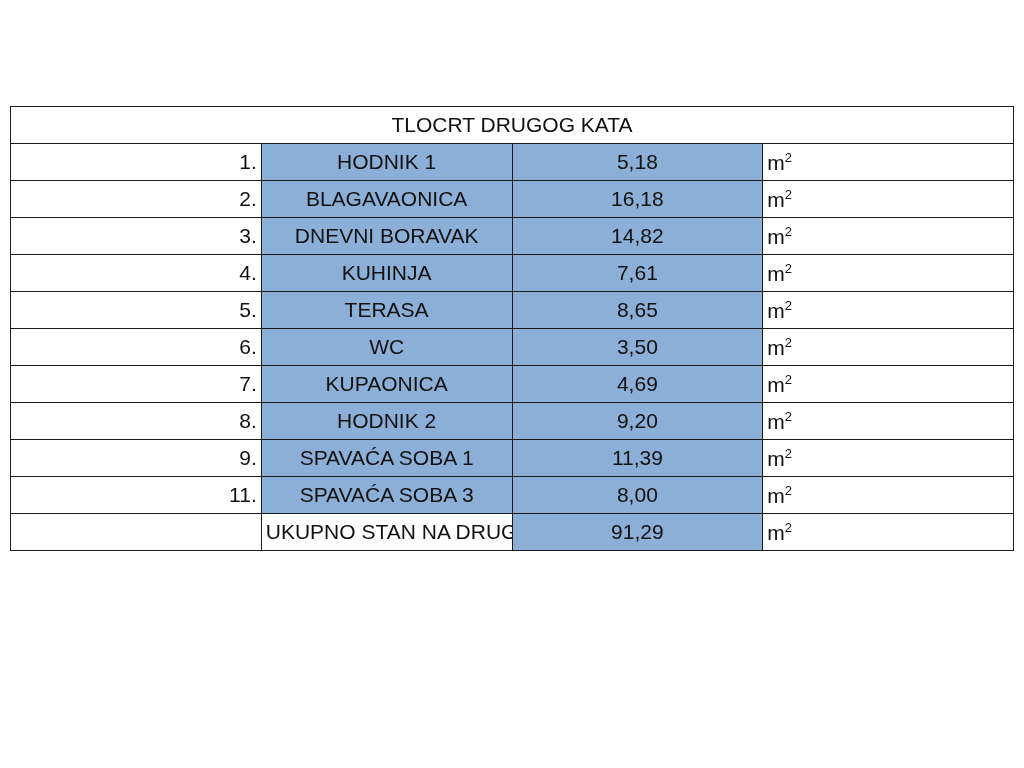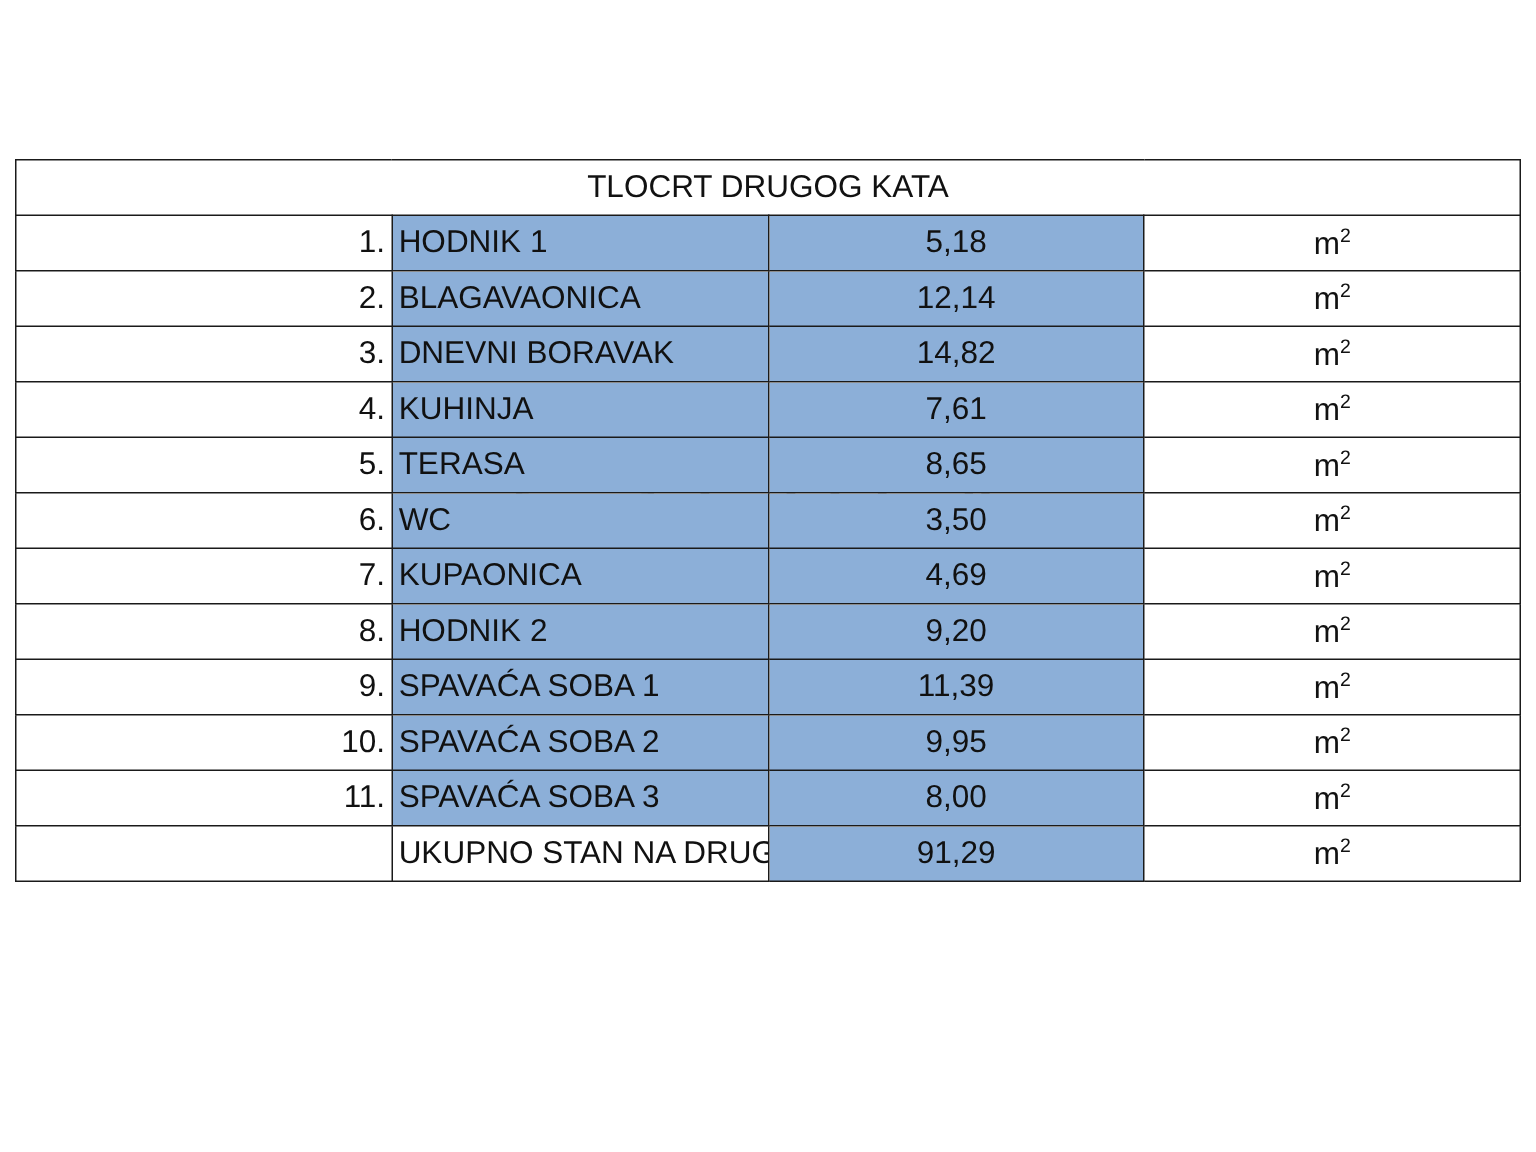--- a/index.html
+++ b/index.html
@@ -81,23 +81,23 @@
     height: 36px;
     font-size: 21px;
     color: #111111;
     padding: 0 4px;
     font-family: "Liberation Sans", sans-serif;
     background: #ffffff;
     white-space: nowrap;
     overflow: hidden;
   }
   .c-num { width: 114px; text-align: right; padding-right: 14px; }
-  .c-name { width: 576px; text-align: left; background: #8cafd8 !important; }
+  .c-name { width: 576px; text-align: center; background: #8cafd8 !important; }
   .c-area { width: 228px; text-align: center; background: #8cafd8 !important; margin-left: 24px; }
-  .c-unit { width: 80px; text-align: center; padding-left: 9px; }
+  .c-unit { width: 80px; text-align: left; padding-left: 9px; }
   .c-unit sup { font-size: 13px; }
 
   .title-row td {
     text-align: center;
     font-size: 21px;
     background: #ffffff !important;
     height: 34px;
   }
   .total-row .c-name {
     background: #ffffff !important;
@@ -134,21 +134,21 @@
 
         <tr>
           <td class="c-num">1.</td>
           <td class="c-name">HODNIK 1</td>
           <td class="c-area">5,18</td>
           <td class="c-unit"><span>m</span><sup>2</sup></td>
         </tr>
         <tr>
           <td class="c-num">2.</td>
           <td class="c-name">BLAGAVAONICA</td>
-          <td class="c-area">12,14</td>
+          <td class="c-area">16,18</td>
           <td class="c-unit"><span>m</span><sup>2</sup></td>
         </tr>
         <tr>
           <td class="c-num">3.</td>
           <td class="c-name">DNEVNI BORAVAK</td>
           <td class="c-area">14,82</td>
           <td class="c-unit"><span>m</span><sup>2</sup></td>
         </tr>
         <tr>
           <td class="c-num">4.</td>
@@ -177,26 +177,20 @@
         <tr>
           <td class="c-num">8.</td>
           <td class="c-name">HODNIK 2</td>
           <td class="c-area">9,20</td>
           <td class="c-unit"><span>m</span><sup>2</sup></td>
         </tr>
         <tr>
           <td class="c-num">9.</td>
           <td class="c-name">SPAVAĆA SOBA 1</td>
           <td class="c-area">11,39</td>
-          <td class="c-unit"><span>m</span><sup>2</sup></td>
-        </tr>
-        <tr>
-          <td class="c-num">10.</td>
-          <td class="c-name">SPAVAĆA SOBA 2</td>
-          <td class="c-area">9,95</td>
           <td class="c-unit"><span>m</span><sup>2</sup></td>
         </tr>
         <tr>
           <td class="c-num">11.</td>
           <td class="c-name">SPAVAĆA SOBA 3</td>
           <td class="c-area">8,00</td>
           <td class="c-unit"><span>m</span><sup>2</sup></td>
         </tr>
 
         <tr class="total-row">

